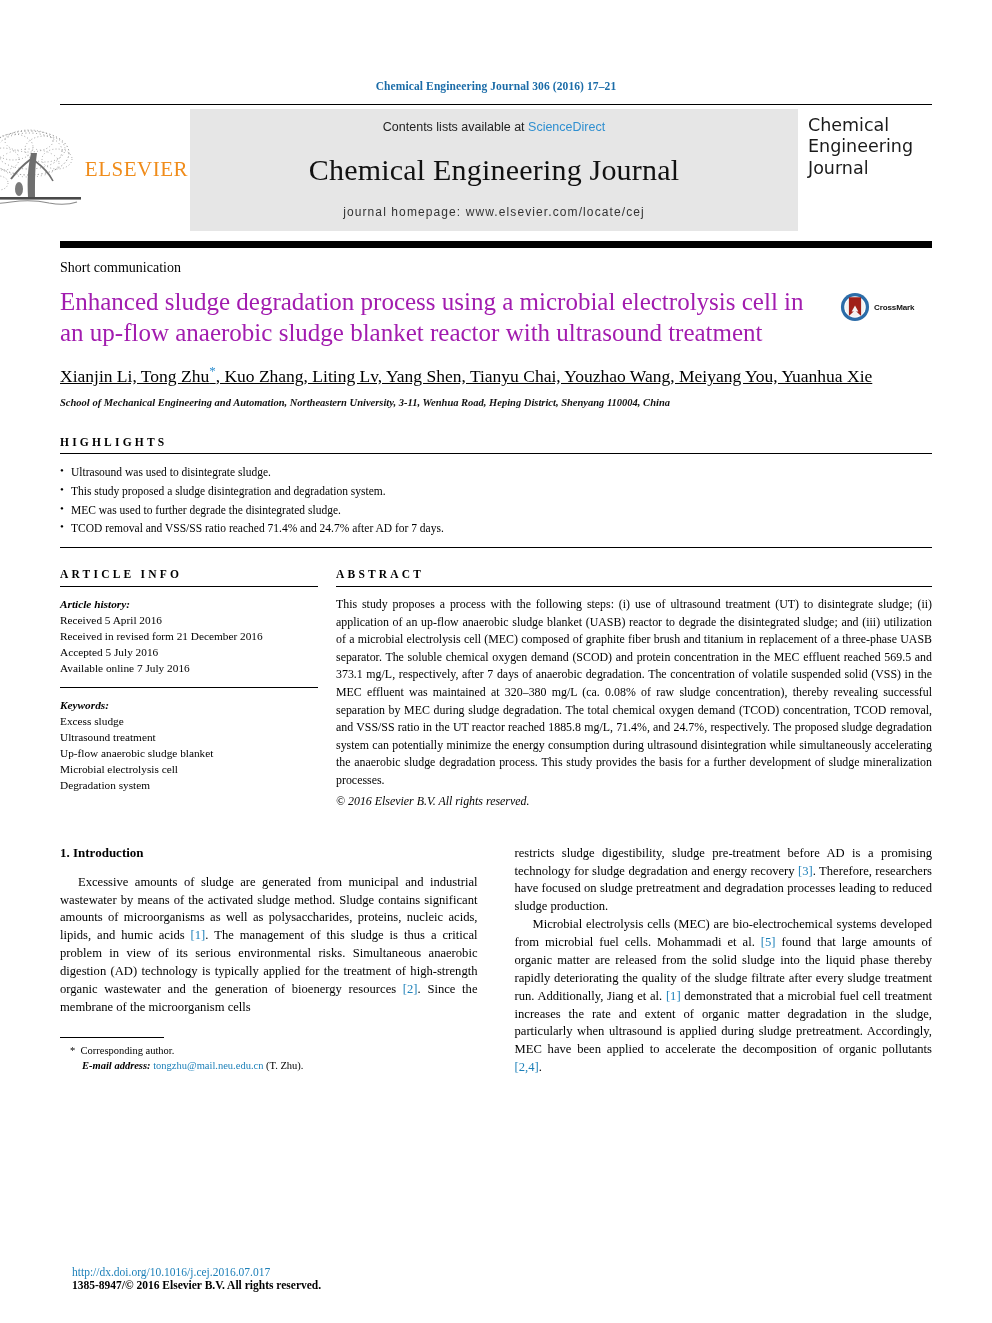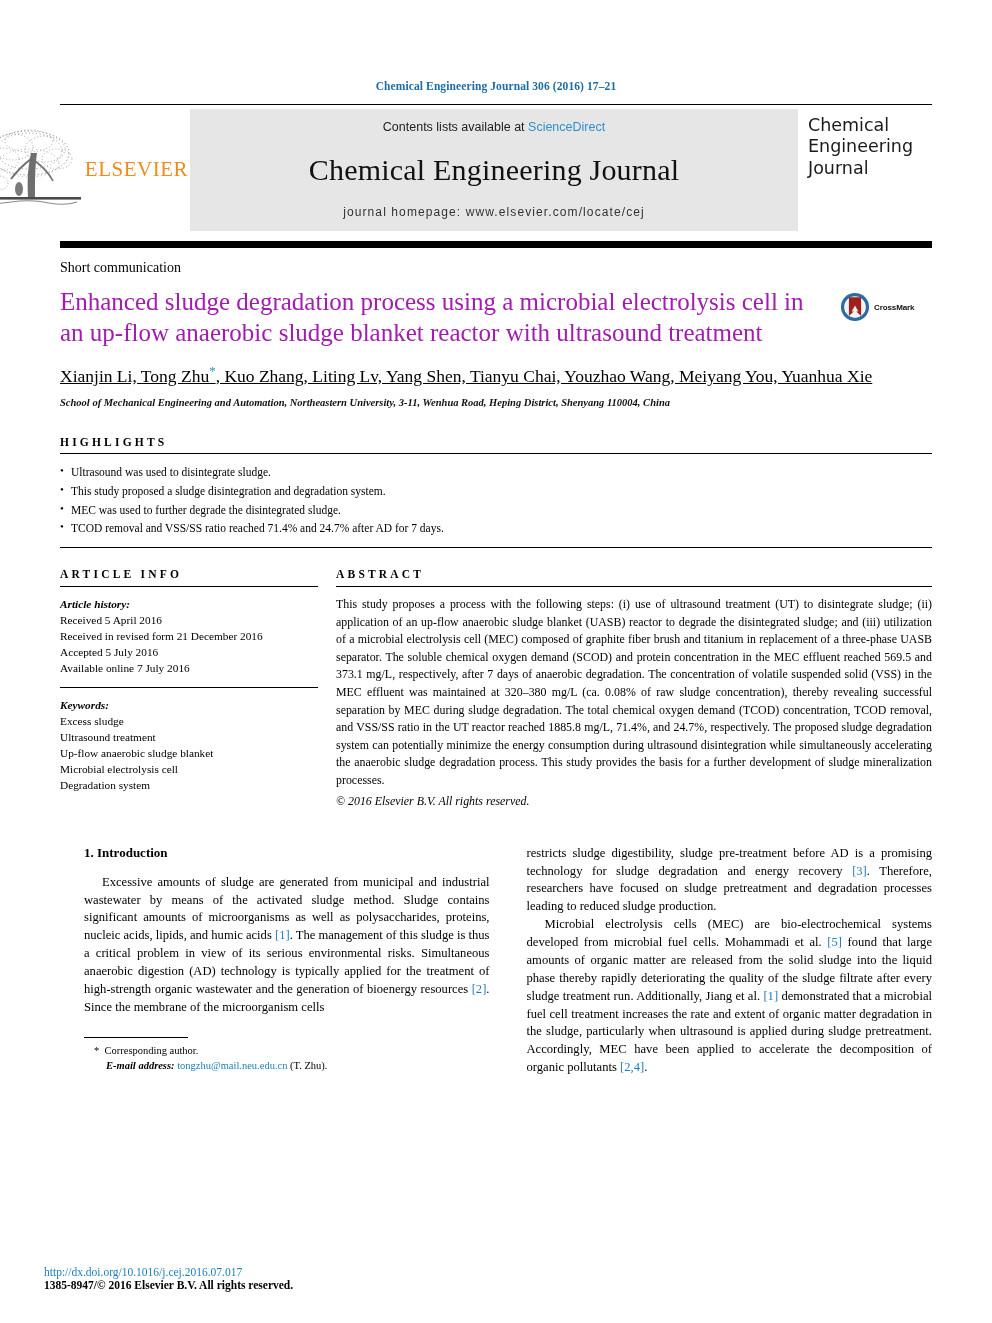--- a/index.html
+++ b/index.html
@@ -181,21 +181,21 @@
   .kw-rule { border-top: 1px solid #000; margin-top: 11px; width: 100%; }
   .abs-body {
     font-size: 11.9px;
     line-height: 1.48;
     text-align: justify;
     margin-top: 9px;
   }
   .abs-copy { text-align: left; margin-top: 4px; font-size: 11.9px; font-style: italic; }
 
   
-  .body-cols { display: flex; margin-top: 36px; gap: 37px; margin-left: 24px; }
+  .body-cols { display: flex; margin-top: 36px; gap: 37px; }
   .bcol { flex: 1 1 0; min-width: 0; }
   .h2 {
     font-size: 13px;
     font-weight: bold;
     margin: 0 0 13px 0;
   }
   .para {
     font-size: 12.6px;
     line-height: 1.42;
     text-align: justify;
@@ -207,21 +207,21 @@
   
   .foot-rule { border-top: 1px solid #000; width: 104px; margin-top: 20px; }
   .footnote {
     font-size: 10.5px;
     line-height: 1.5;
     margin-top: 5px;
     padding-left: 10px;
   }
   .footnote .em-lab { font-style: italic; font-weight: bold; }
   .footnote a { color: #1b7fb8; text-decoration: none; }
-  .doi-block { position: absolute; left: 44px; bottom: 32px; }
+  .doi-block { position: absolute; left: 72px; bottom: 32px; }
   .doi-link { color: #1b7fb8; font-size: 11.5px; text-decoration: none; display: block; }
   .issn-line { font-size: 11.5px; font-weight: bold; margin-top: 1px; }
 </style>
 </head>
 <body>
 
 <div class="page">
 
   <div class="running-head">Chemical Engineering Journal 306 (2016) 17–21</div>
   <div class="rule-thin"></div>

